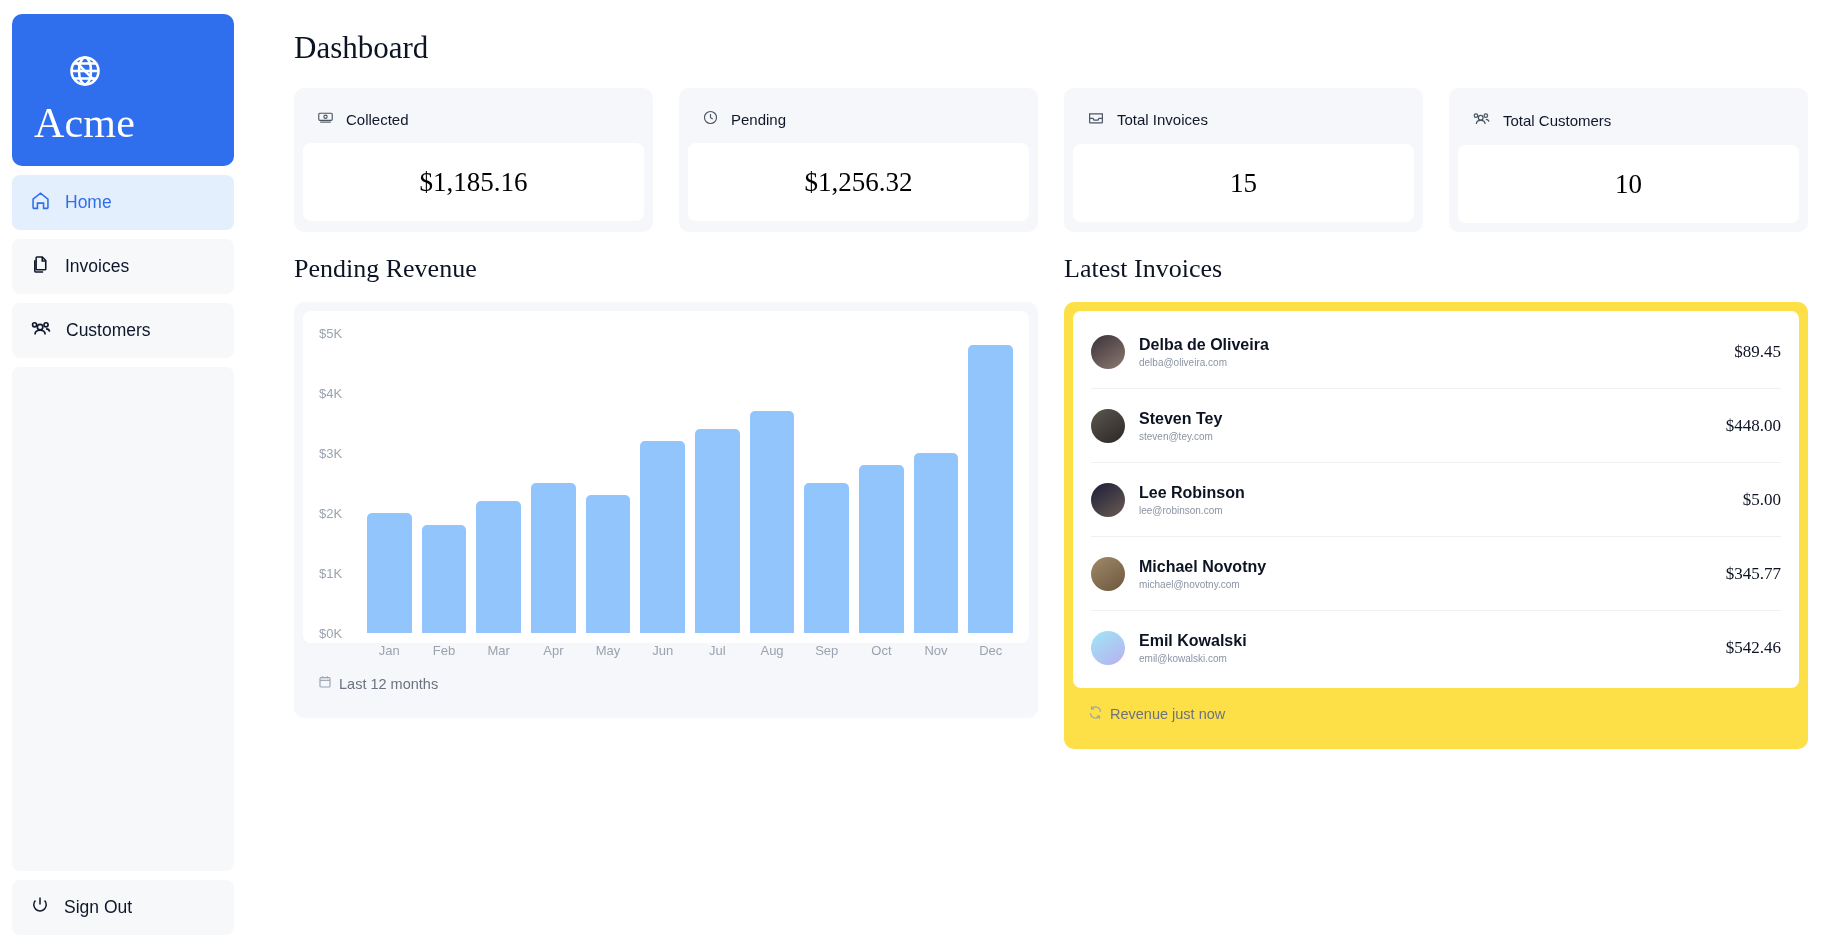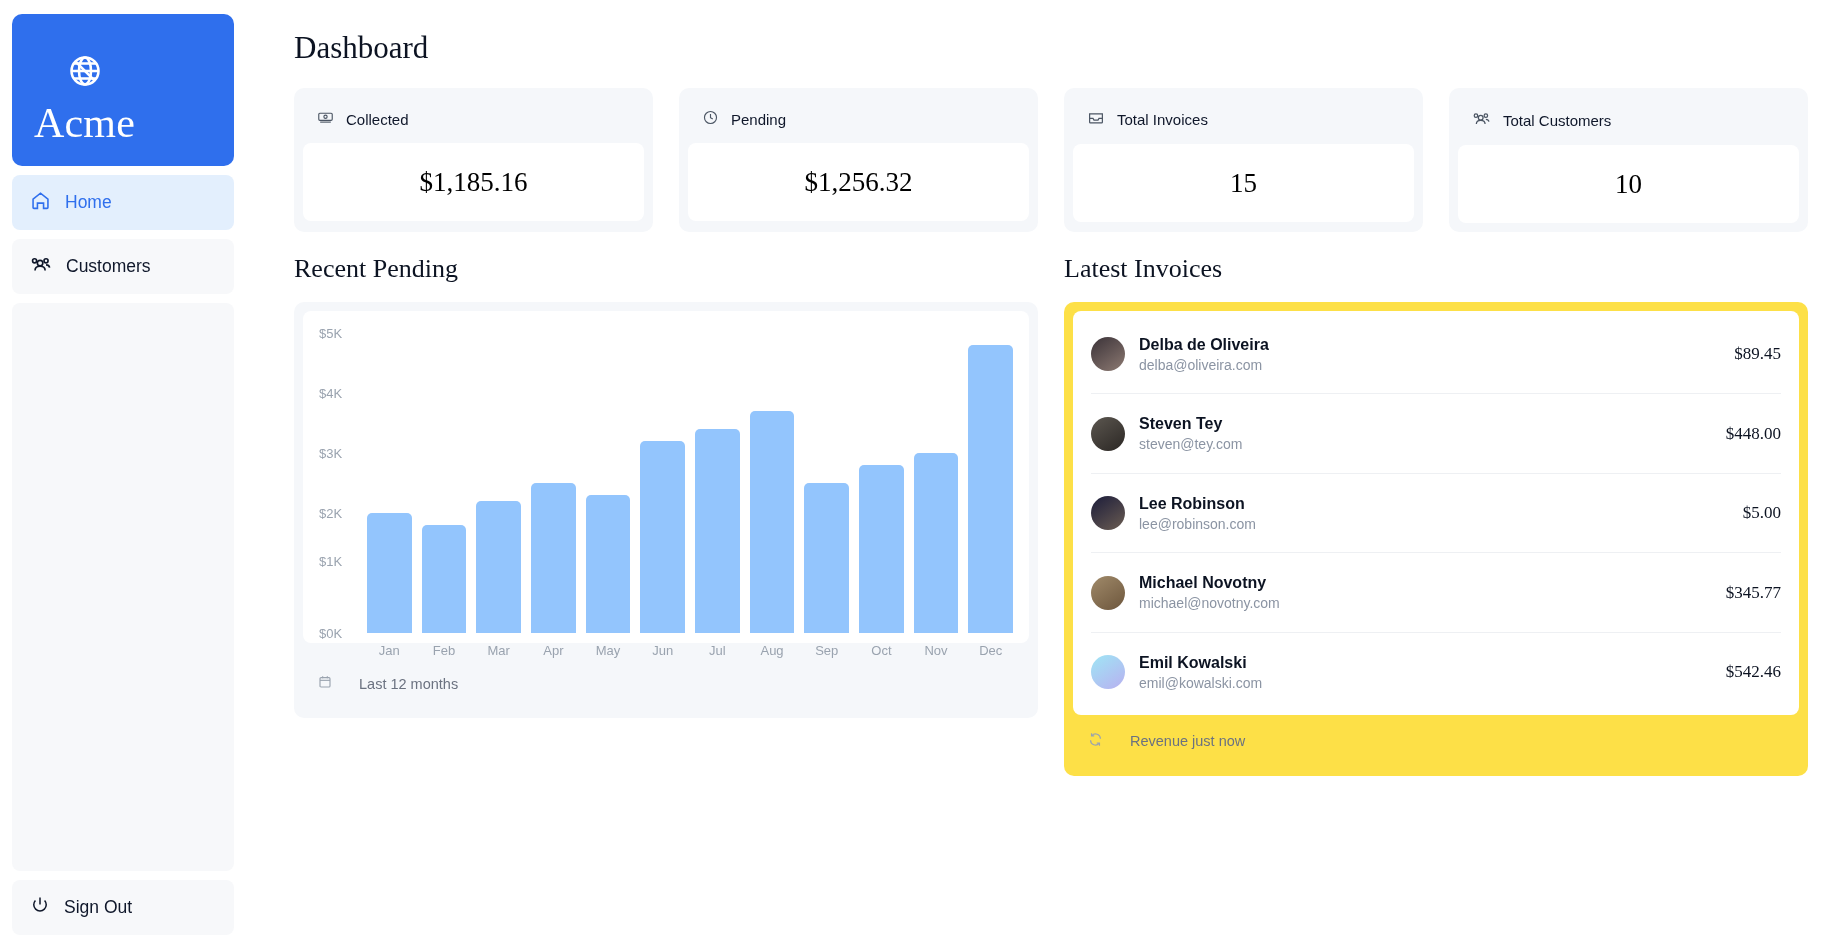--- a/index.html
+++ b/index.html
@@ -105,42 +105,42 @@
     gap: 10px;
   }
   .bar-col { flex: 1 1 0; display: flex; flex-direction: column; align-items: stretch; height: 100%; justify-content: flex-end; }
   .bar { width: 100%; border-radius: 5px 5px 0 0; background: #93c5fd; }
   .x-axis {
     display: flex; justify-content: space-between; gap: 10px;
     margin-left: 48px; padding: 0 16px 0 16px;
   }
   .x-tick { flex: 1 1 0; text-align: center; font-size: 13px; color: #9aa3af; }
   .card-foot {
-    display: flex; align-items: center; gap: 26px;
+    display: flex; align-items: center; gap: 6px;
     padding: 16px 0 16px 14px;
     font-size: 14.5px; color: #6b7280;
   }
   .card-foot svg { stroke:#9aa3af; fill:none; stroke-width:1.7; }
 
   
   .inv-card { background:#fde047; border-radius: 10px; padding: 9px; }
   .inv-inner { background:#fff; border-radius:8px; padding: 4px 18px 4px 18px; }
   .inv-row {
     display: flex; align-items: center;
     padding: 19px 0 19px 0;
     border-top: 1px solid #eef0f3;
   }
   .inv-row:first-child { border-top: none; }
   .avatar {
     width: 34px; height: 34px; border-radius: 50%;
     flex: 0 0 34px; margin-right: 14px; overflow: hidden;
   }
   .inv-meta { flex: 1 1 auto; min-width: 0; }
   .inv-name { font-size: 16px; font-weight: bold; color: #0c1322; line-height: 1.35; }
-  .inv-email { font-size: 14px; color: #8b94a3; line-height: 1.35; }
+  .inv-email { font-size: 10px; color: #8b94a3; line-height: 1.35; }
   .inv-amount {
     font-family: "Liberation Serif", serif;
     font-size: 17px; color: #0c1322; white-space: nowrap; padding-left: 14px;
   }
 </style>
 </head>
 <body>
 
 <div class="app">
 
@@ -166,20 +166,30 @@
 
       <div class="nav-item active">
         <span>
           <svg width="21" height="21" viewBox="0 0 24 24">
               <path d="M3.5 10.5 12 3.6l8.5 6.9V20a1 1 0 0 1-1 1h-4v-6h-7v6h-4a1 1 0 0 1-1-1z"></path>
             </svg>
         </span>
         <span>Home</span>
       </div>
 
+      <div class="nav-item">
+        <span>
+          <svg width="21" height="21" viewBox="0 0 24 24">
+            <path d="M8 3.5h6l4 4V17a1 1 0 0 1-1 1H8a1 1 0 0 1-1-1V4.5a1 1 0 0 1 1-1z"></path>
+            <path d="M14 3.5V8h4"></path>
+            <path d="M5.5 7v12.5a1 1 0 0 0 1 1H15"></path>
+          </svg>
+        </span>
+        <span>Invoices</span>
+      </div>
 
       <div class="nav-item">
         <span>
           <svg width="22" height="22" viewBox="0 0 24 24">
             <circle cx="11" cy="11" r="3"></circle>
             <path d="M5.5 19c0-3 2.5-4.6 5.5-4.6S16.5 16 16.5 19"></path>
             <circle cx="17.5" cy="8.5" r="2.2"></circle>
             <path d="M17.5 13c2.2 0 3.6 1.2 3.9 3"></path>
             <circle cx="5" cy="8.5" r="2.2"></circle>
           </svg>
@@ -263,29 +273,29 @@
           <span>Total Customers</span>
         </div>
         <div class="stat-value">10</div>
       </div>
 
     </section>
 
     <section class="sections">
 
       <div>
-        <h2 class="section-title">Recent Pending</h2>
+        <h2 class="section-title">Pending Revenue</h2>
         <div class="chart-card">
           <div class="chart-inner">
             <div class="y-axis" id="y-axis">
                 <div class="y-tick" style="top: 0px;">$5K</div>
                 <div class="y-tick" style="top: 60px;">$4K</div>
                 <div class="y-tick" style="top: 120px;">$3K</div>
                 <div class="y-tick" style="top: 180px;">$2K</div>
-                <div class="y-tick" style="top: 228px;">$1K</div>
+                <div class="y-tick" style="top: 240px;">$1K</div>
                 <div class="y-tick" style="top: 300px;">$0K</div>
               </div>
             <div class="plot" id="plot">
                 <div class="bar-col">
                   <div class="bar" style="height: 120px; background: rgb(147, 197, 253);"></div>
                 </div>
                 <div class="bar-col">
                   <div class="bar" style="height: 108px; background: rgb(147, 197, 253);"></div>
                 </div>
                 <div class="bar-col">

